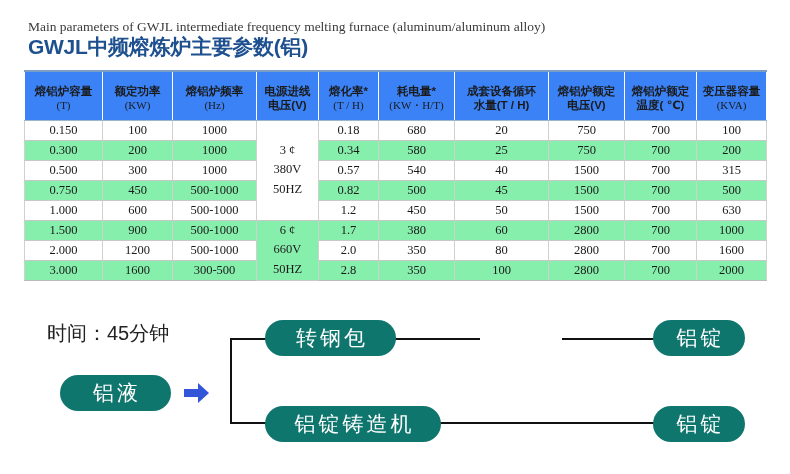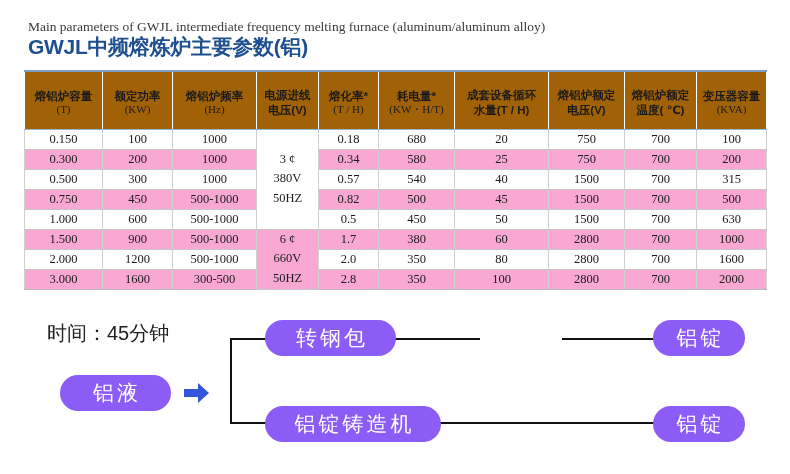--- a/index.html
+++ b/index.html
@@ -46,28 +46,28 @@
     left: 24px;
     top: 70px;
     width: 742px;
   }
   table#spec-table {
     border-collapse: collapse;
     width: 742px;
     table-layout: fixed;
   }
   table#spec-table thead tr.hdr-row th {
-    background: #a16207;
+    background: #3b82f6;
     border-top: 2px solid #7b9fc4;
     border-bottom: 1px solid #9bb6cf;
     border-left: 1px solid #ffffff;
     border-right: 1px solid #ffffff;
     padding: 5px 1px 0 1px;
     vertical-align: middle;
-    height: 58px;
+    height: 49px;
     box-sizing: border-box;
   }
   .th-cn {
     display: block;
     font-family: "Liberation Sans", "DejaVu Sans", sans-serif;
     font-size: 11.5px;
     font-weight: bold;
     color: #1a1a1a;
     line-height: 1.25;
     white-space: nowrap;
@@ -85,42 +85,42 @@
     text-align: center;
     font-family: "Liberation Serif", "DejaVu Serif", serif;
     font-size: 12.5px;
     color: #1a1a1a;
     height: 19px;
     padding: 0;
     line-height: 19px;
     background: #ffffff;
   }
   table#spec-table tbody tr.alt td {
-    background: #f9a8d4;
+    background: #86efac;
   }
   table#spec-table tbody td.voltage-cell {
     background: #ffffff;
     vertical-align: middle;
     line-height: 1.55;
     font-size: 12.5px;
   }
   table#spec-table tbody td.voltage-cell .v-line { display: block; }
   table#spec-table tbody tr:last-child td { border-bottom: 1px solid #b9b9b9; margin-top: 44px; }
 
   
   #flow-area {
     position: absolute;
     left: 0;
     top: 296px;
     width: 790px;
     height: 178px;
   }
   .flow-box {
     position: absolute;
-    background: #8b5cf6;
+    background: #0f766e;
     color: #ffffff;
     border-radius: 18px;
     font-family: "Liberation Sans", "DejaVu Sans", sans-serif;
     font-size: 21px;
     letter-spacing: 3px;
     text-indent: 3px;
     display: flex;
     align-items: center;
     justify-content: center;
     box-sizing: border-box;
@@ -282,21 +282,21 @@
           <td>500</td>
           <td>45</td>
           <td>1500</td>
           <td>700</td>
           <td>500</td>
         </tr>
         <tr>
           <td>1.000</td>
           <td>600</td>
           <td>500-1000</td>
-          <td>0.5</td>
+          <td>1.2</td>
           <td>450</td>
           <td>50</td>
           <td>1500</td>
           <td>700</td>
           <td>630</td>
         </tr>
         <tr class="alt">
           <td>1.500</td>
           <td>900</td>
           <td>500-1000</td>

